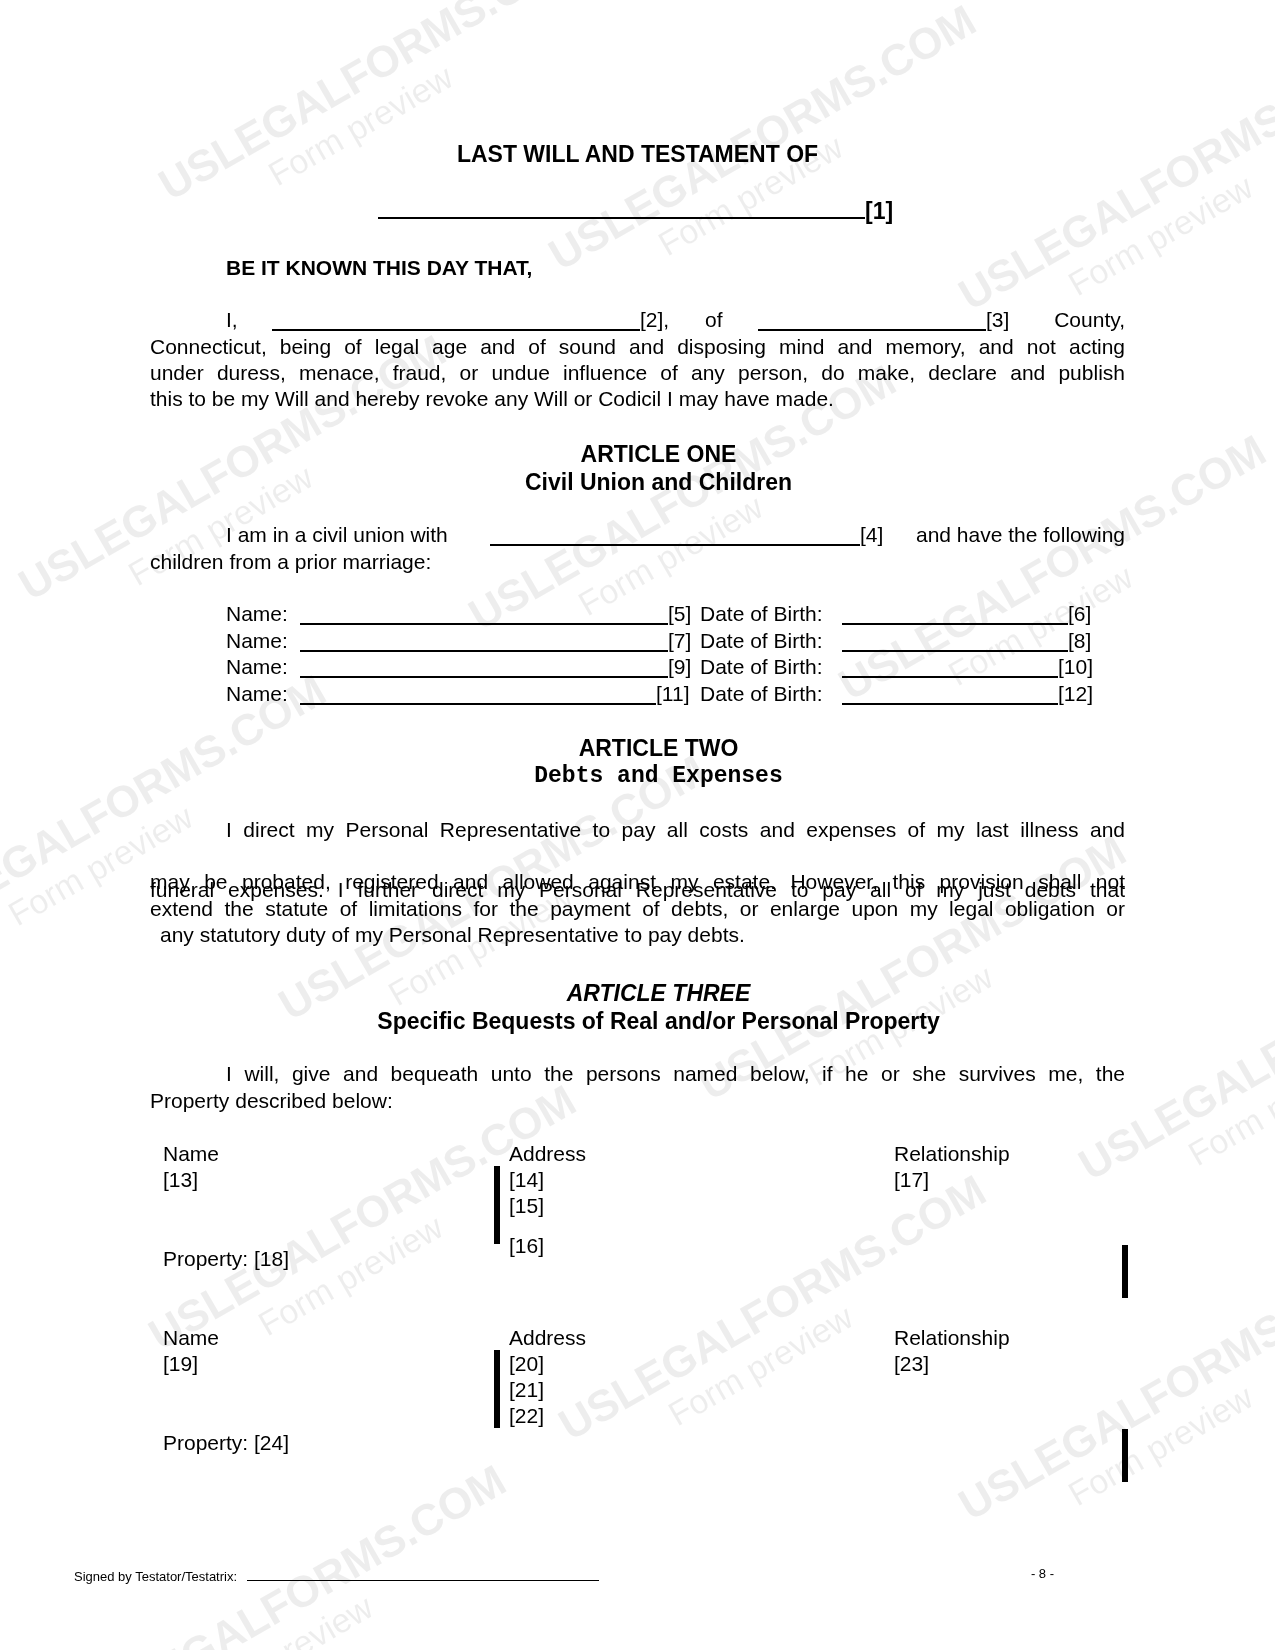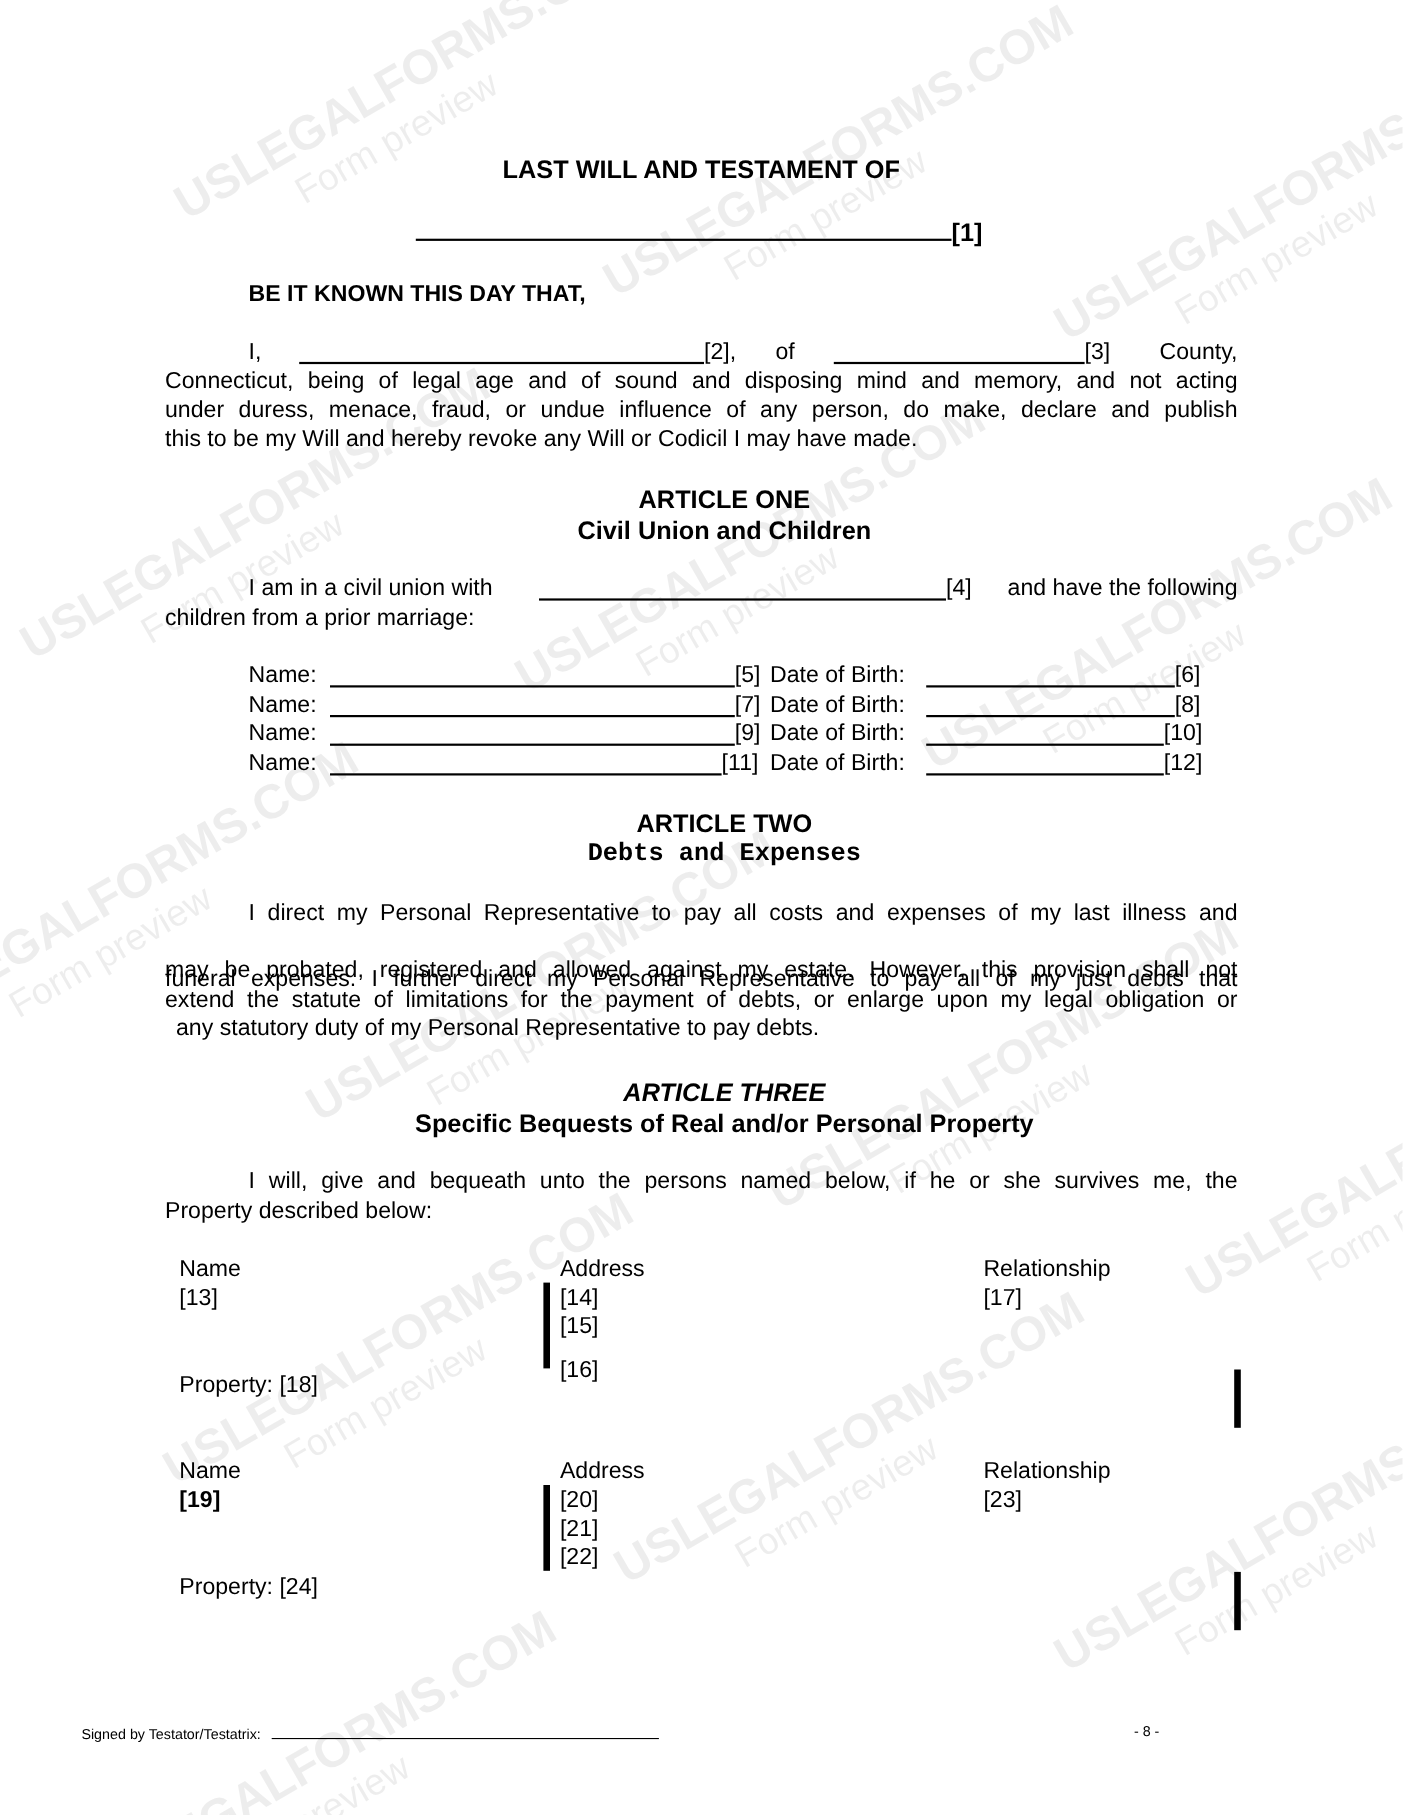--- a/index.html
+++ b/index.html
@@ -127,21 +127,21 @@
   <div class="abs body-text" style="left:509px;top:52px;">[15]</div>
   <div class="abs body-text" style="left:509px;top:81px;margin-top:11px;">[16]</div>
   <div class="abs body-text" style="left:894px;top:0;">Relationship</div>
   <div class="abs body-text" style="left:894px;top:26px;">[17]</div>
   <div class="abs body-text" style="left:163px;top:105px;">Property: [18]</div>
 </div>
 <div class="vbar" style="left:1122px;top:1245px;height:53px;"></div>
 
 <div class="abs" style="top:1325px;left:0;width:1275px;height:130px;">
   <div class="abs body-text" style="left:163px;top:0;">Name</div>
-  <div class="abs body-text" style="left:163px;top:26px;font-weight:bold;">[19]</div>
+  <div class="abs body-text" style="left:163px;top:26px;">[19]</div>
   <div class="abs body-text" style="left:509px;top:0;">Address</div>
   <div class="vbar" style="left:494px;top:25px;height:78px;"></div>
   <div class="abs body-text" style="left:509px;top:26px;">[20]</div>
   <div class="abs body-text" style="left:509px;top:52px;">[21]</div>
   <div class="abs body-text" style="left:509px;top:78px;">[22]</div>
   <div class="abs body-text" style="left:894px;top:0;">Relationship</div>
   <div class="abs body-text" style="left:894px;top:26px;">[23]</div>
   <div class="abs body-text" style="left:163px;top:105px;">Property: [24]</div>
 </div>
 <div class="vbar" style="left:1122px;top:1429px;height:53px;"></div>

